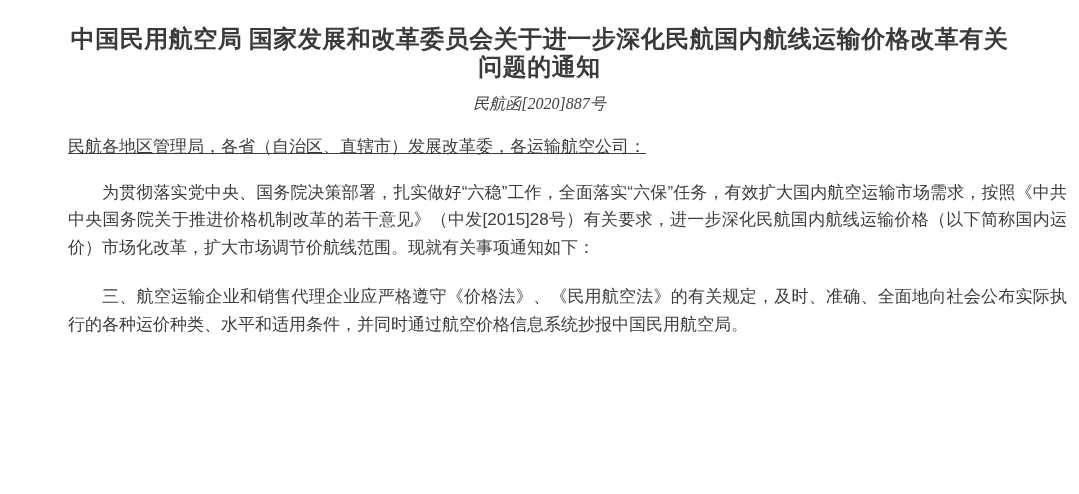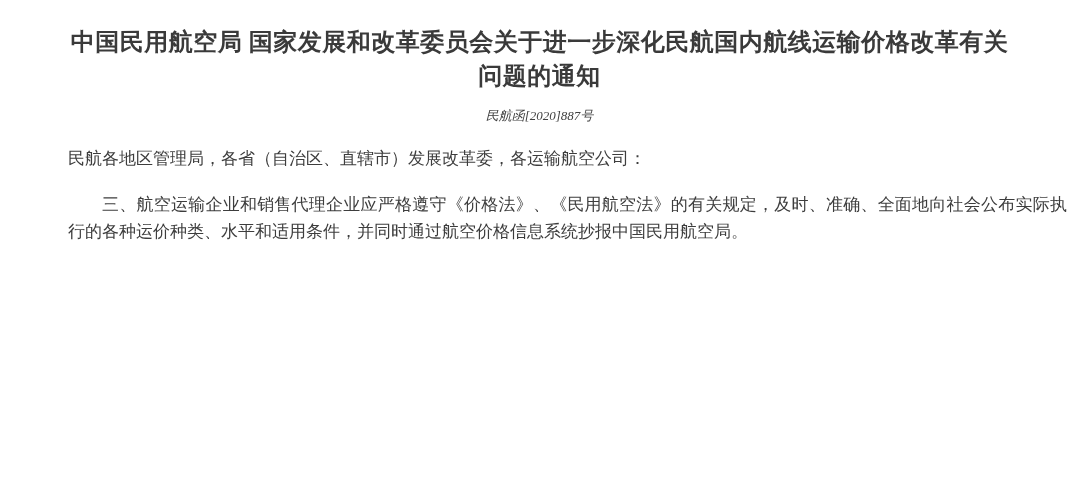--- a/index.html
+++ b/index.html
@@ -21,62 +21,64 @@
     background: #ffffff;
     box-sizing: border-box;
   }
   .doc-title {
     width: 950px;
     margin: 25px auto 12px auto;
     text-align: center;
     font-family: "Liberation Serif", serif;
     font-size: 24px;
     font-weight: bold;
-    line-height: 34px;
+    line-height: 28px;
     color: #3a3a3a;
     letter-spacing: 0.5px;
   }
   .doc-number {
     margin-top: 4px;
     text-align: center;
     font-family: "Liberation Serif", serif;
     font-style: italic;
-    font-size: 13px;
+    font-size: 16px;
     line-height: 22px;
     color: #404040;
   }
   .doc-body {
     margin-top: 18px;
     padding: 0 12px 0 68px;
     font-size: 17px;
     line-height: 27.5px;
     text-align: justify;
     color: #3d3d3d;
   }
   .salutation {
     margin: 0 0 18px 0;
     text-indent: 0;
+    text-decoration: underline;
   }
   .para {
     margin: 0 0 22px 0;
     text-indent: 2em;
   }
   .para:last-child {
     margin-bottom: 0;
   }
 </style>
 </head>
 <body>
 
 <div class="page">
   <h1 class="doc-title">中国民用航空局 国家发展和改革委员会关于进一步深化民航国内航线运输价格改革有关问题的通知</h1>
 
   <div class="doc-number">民航函[2020]887号</div>
 
   <div class="doc-body">
     <p class="salutation">民航各地区管理局，各省（自治区、直辖市）发展改革委，各运输航空公司：</p>
 
+    <p class="para">为贯彻落实党中央、国务院决策部署，扎实做好“六稳”工作，全面落实“六保”任务，有效扩大国内航空运输市场需求，按照《中共中央国务院关于推进价格机制改革的若干意见》（中发[2015]28号）有关要求，进一步深化民航国内航线运输价格（以下简称国内运价）市场化改革，扩大市场调节价航线范围。现就有关事项通知如下：</p>
 
 
 
     <p class="para">三、航空运输企业和销售代理企业应严格遵守《价格法》、《民用航空法》的有关规定，及时、准确、全面地向社会公布实际执行的各种运价种类、水平和适用条件，并同时通过航空价格信息系统抄报中国民用航空局。</p>
   </div>
 </div>
 
 </body></html>

